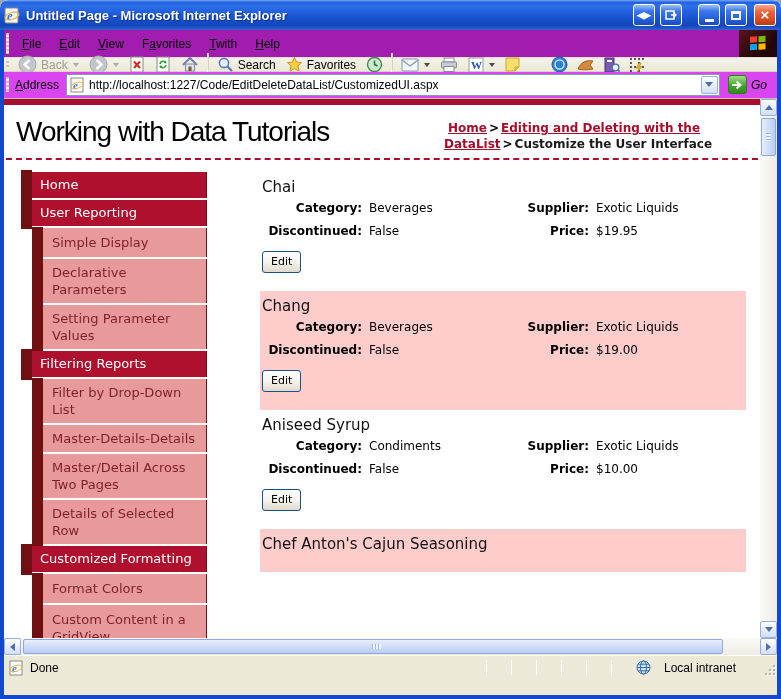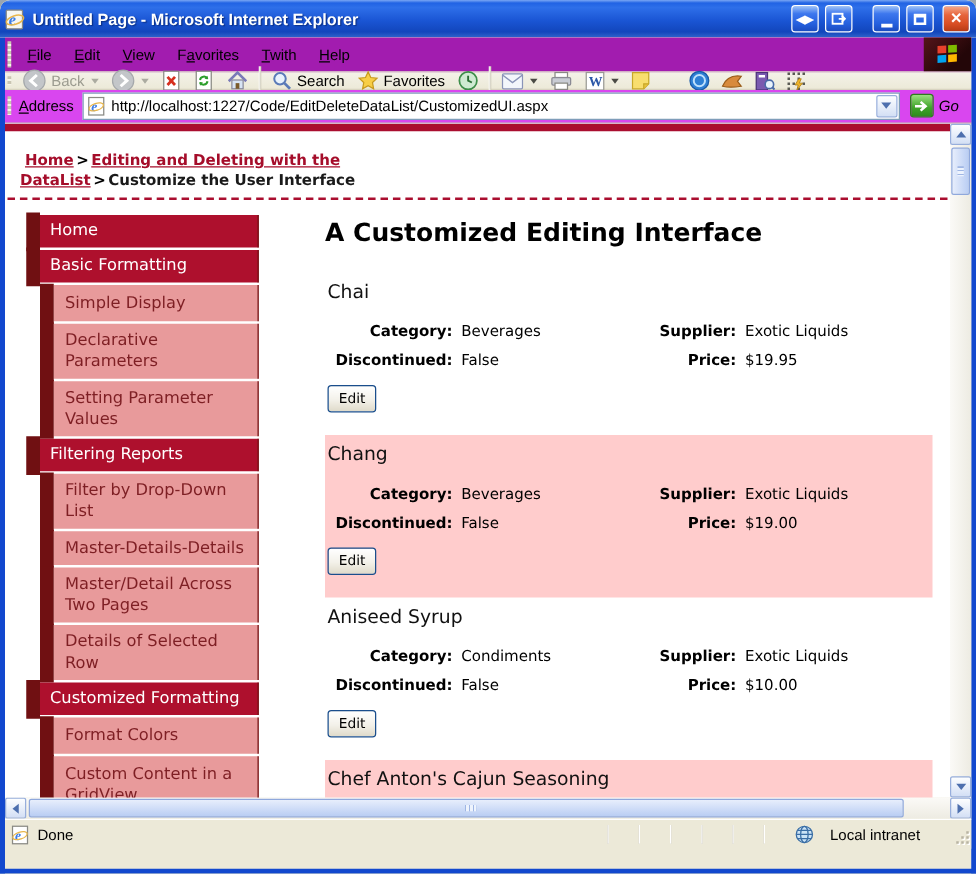--- a/index.html
+++ b/index.html
@@ -82,21 +82,21 @@
   .side-item.level-2{background:#E89A9B;color:#7E1F24;margin-left:22px;padding:6px 8px 6px 9px;line-height:17px;}
   .side-item.level-2.twoline{padding:5px 8px 5px 9px;}
   .side-item.level-2::before{content:"";position:absolute;left:-11px;top:-1px;bottom:-2px;width:11px;background:#701012;}
 
   
   .content{margin-left:53px;width:486px;font-family:"DejaVu Sans",sans-serif;color:#000;}
   .content-heading{font-size:20px;font-weight:bold;margin:2px 0 20px 0;line-height:24px;}
   .product{padding:6px 6px 18px 2px;}
   .product.highlighted{background:#FFCCCC;}
   .product-name{font-size:15px;line-height:19px;color:#111;}
-  .detail-grid{display:grid;grid-template-columns:100px 165px 62px 1fr;margin-top:15px;row-gap:8px;
+  .detail-grid{display:grid;grid-template-columns:100px 165px 62px 1fr;margin-top:4px;row-gap:8px;
     font-size:12px;line-height:15px;}
   .lbl{font-weight:bold;text-align:right;white-space:nowrap;}
   .val{padding-left:7px;}
   .edit-btn{margin-top:12px;display:block;font:11px "DejaVu Sans",sans-serif;padding:3px 8px 4px;
     border:1px solid #1A4E8C;border-radius:3px;background:linear-gradient(180deg,#FFFFFF,#F3F1E9 55%,#DFDACA);color:#000;}
 
   
   .vscroll{width:17px;background:linear-gradient(90deg,#FBFAF7,#EDEBE2);display:flex;flex-direction:column;}
   .sb-btn{width:17px;height:17px;flex:none;border:1px solid #97AEDC;border-radius:2px;
     background:linear-gradient(180deg,#FDFEFF,#D3DFF5);display:flex;align-items:center;justify-content:center;}
@@ -342,44 +342,44 @@
         </span>
         <span>Go</span>
       </span>
     </div>
 
     <div class="page-row">
       <div class="page">
         <div class="page-strip"></div>
 
         <div class="page-header">
+          <h1 class="site-title">Working with Data Tutorials</h1>
           <div class="breadcrumb">
             <span class="crumb link"><span class="crumb-sep"></span><span class="crumb-label">Home</span></span><span class="crumb link"><span class="crumb-sep">&gt;</span><span class="crumb-label">Editing and Deleting with the DataList</span></span><span class="crumb"><span class="crumb-sep">&gt;</span><span class="crumb-label">Customize the User Interface</span></span>
           </div>
         </div>
 
         <div class="page-body">
           <div class="sidebar">
             <div class="side-item level-1"><span class="side-label">Home</span></div>
-              <div class="side-item level-1"><span class="side-label">Basic Formatting</span></div>
+              <div class="side-item level-1"><span class="side-label">User Reporting</span></div>
               <div class="side-item level-2"><span class="side-label">Simple Display</span></div>
               <div class="side-item twoline level-2"><span class="side-label">Declarative Parameters</span></div>
               <div class="side-item twoline level-2"><span class="side-label">Setting Parameter Values</span></div>
               <div class="side-item level-1"><span class="side-label">Filtering Reports</span></div>
               <div class="side-item twoline level-2"><span class="side-label">Filter by Drop-Down List</span></div>
               <div class="side-item twoline level-2"><span class="side-label">Master-Details-Details</span></div>
               <div class="side-item twoline level-2"><span class="side-label">Master/Detail Across Two Pages</span></div>
               <div class="side-item twoline level-2"><span class="side-label">Details of Selected Row</span></div>
               <div class="side-item level-1"><span class="side-label">Customized Formatting</span></div>
               <div class="side-item level-2"><span class="side-label">Format Colors</span></div>
               <div class="side-item clipped level-2"><span class="side-label">Custom Content in a GridView</span></div>
           </div>
 
           <div class="content">
-            <div class="content-heading">A Customized Editing Interface</div>
             <div class="product">
                 <div class="product-name">Chai</div>
                 <div class="detail-grid">
                   <span class="lbl">Category:</span>
                   <span class="val">Beverages</span>
                   <span class="lbl">Supplier:</span>
                   <span class="val">Exotic Liquids</span>
                   <span class="lbl">Discontinued:</span>
                   <span class="val">False</span>
                   <span class="lbl">Price:</span>

